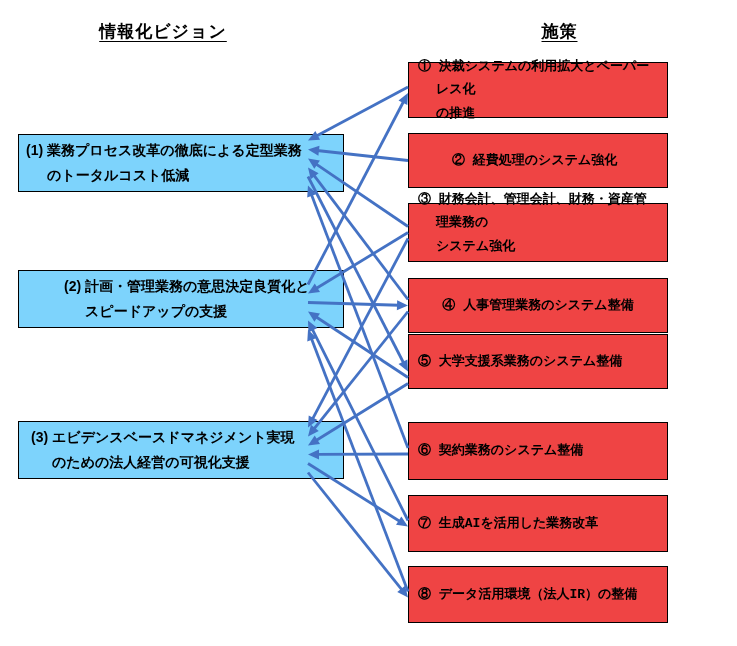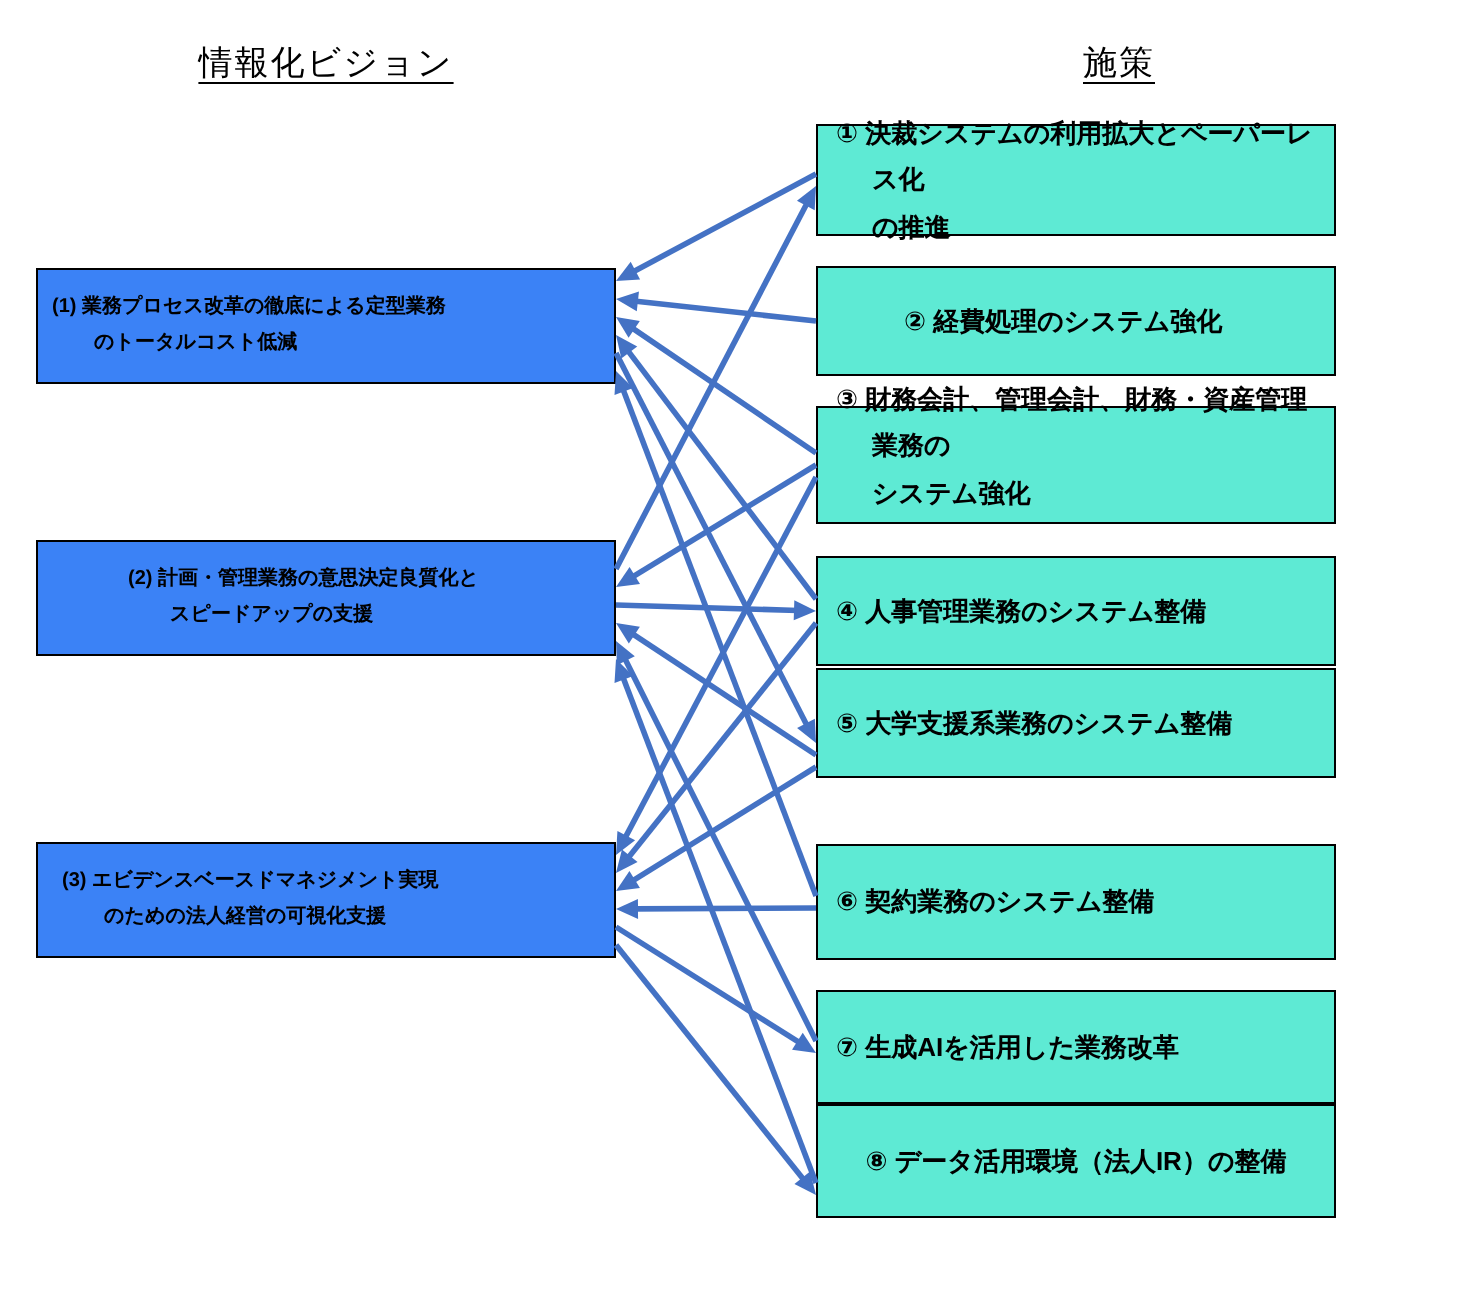--- a/index.html
+++ b/index.html
@@ -1,38 +1,38 @@
 <!DOCTYPE html>
 <html><head>
 <meta charset="utf-8">
 <style>
   html,body{margin:0;padding:0;background:#ffffff;}
   #page{position:relative;width:737px;height:646px;background:#ffffff;overflow:hidden;
         font-family:"Liberation Sans","DejaVu Sans",sans-serif;color:#000;}
-  .col-header{position:absolute;top:20px;font-size:17px;font-weight:normal;text-align:center;
+  .col-header{position:absolute;top:20px;font-size:17px;font-weight:bold;text-align:center;
               text-decoration:underline;text-underline-offset:4px;letter-spacing:1px;}
   #vision-header{left:18px;width:290px;}
   #measures-header{left:408px;width:303px;}
   .node{position:absolute;box-sizing:border-box;border:1.4px solid #000;display:flex;align-items:center;
         font-weight:bold;z-index:1;}
-  .vbox{left:18px;width:290px;background:#3b82f6;font-size:10px;line-height:1.8;padding:3px 7px;}
-  .mbox{left:408px;width:260px;background:#5eead4;font-size:13px;line-height:1.8;padding:3px 9px;}
+  .vbox{left:18px;width:326px;background:#7dd3fc;font-size:14px;line-height:1.8;padding:3px 7px;}
+  .mbox{left:408px;width:260px;background:#ef4444;font-size:13px;line-height:1.8;padding:3px 9px;font-family:Liberation Mono, monospace;}
   .vbox .txt{white-space:pre-wrap;padding-left:21px;text-indent:-21px;}
   .mbox .txt{white-space:pre-wrap;padding-left:18px;text-indent:-18px;}
   #v1{top:134px;height:58px;}
   #v2{top:270px;height:58px;padding-left:45px;}
   #v3{top:421px;height:58px;padding-left:12px;}
   #m1{top:62px;height:56px;}
   #m2{top:133px;height:55px;padding-left:43px;}
   #m3{top:203px;height:59px;align-items:flex-end;}
-  #m4{top:278px;height:55px;}
+  #m4{top:278px;height:55px;justify-content:center;}
   #m5{top:334px;height:55px;}
   #m6{top:422px;height:58px;text-align:center;}
   #m7{top:495px;height:57px;}
-  #m8{top:552px;height:57px;justify-content:center;}
+  #m8{top:566px;height:57px;}
   #connector-svg{position:absolute;left:0;top:0;z-index:2;pointer-events:none;}
 </style>
 </head>
 <body>
 
 <div id="page">
   <div class="col-header" id="vision-header">情報化ビジョン</div>
   <div class="col-header" id="measures-header">施策</div>
 
   <div class="node vbox" id="v1">

